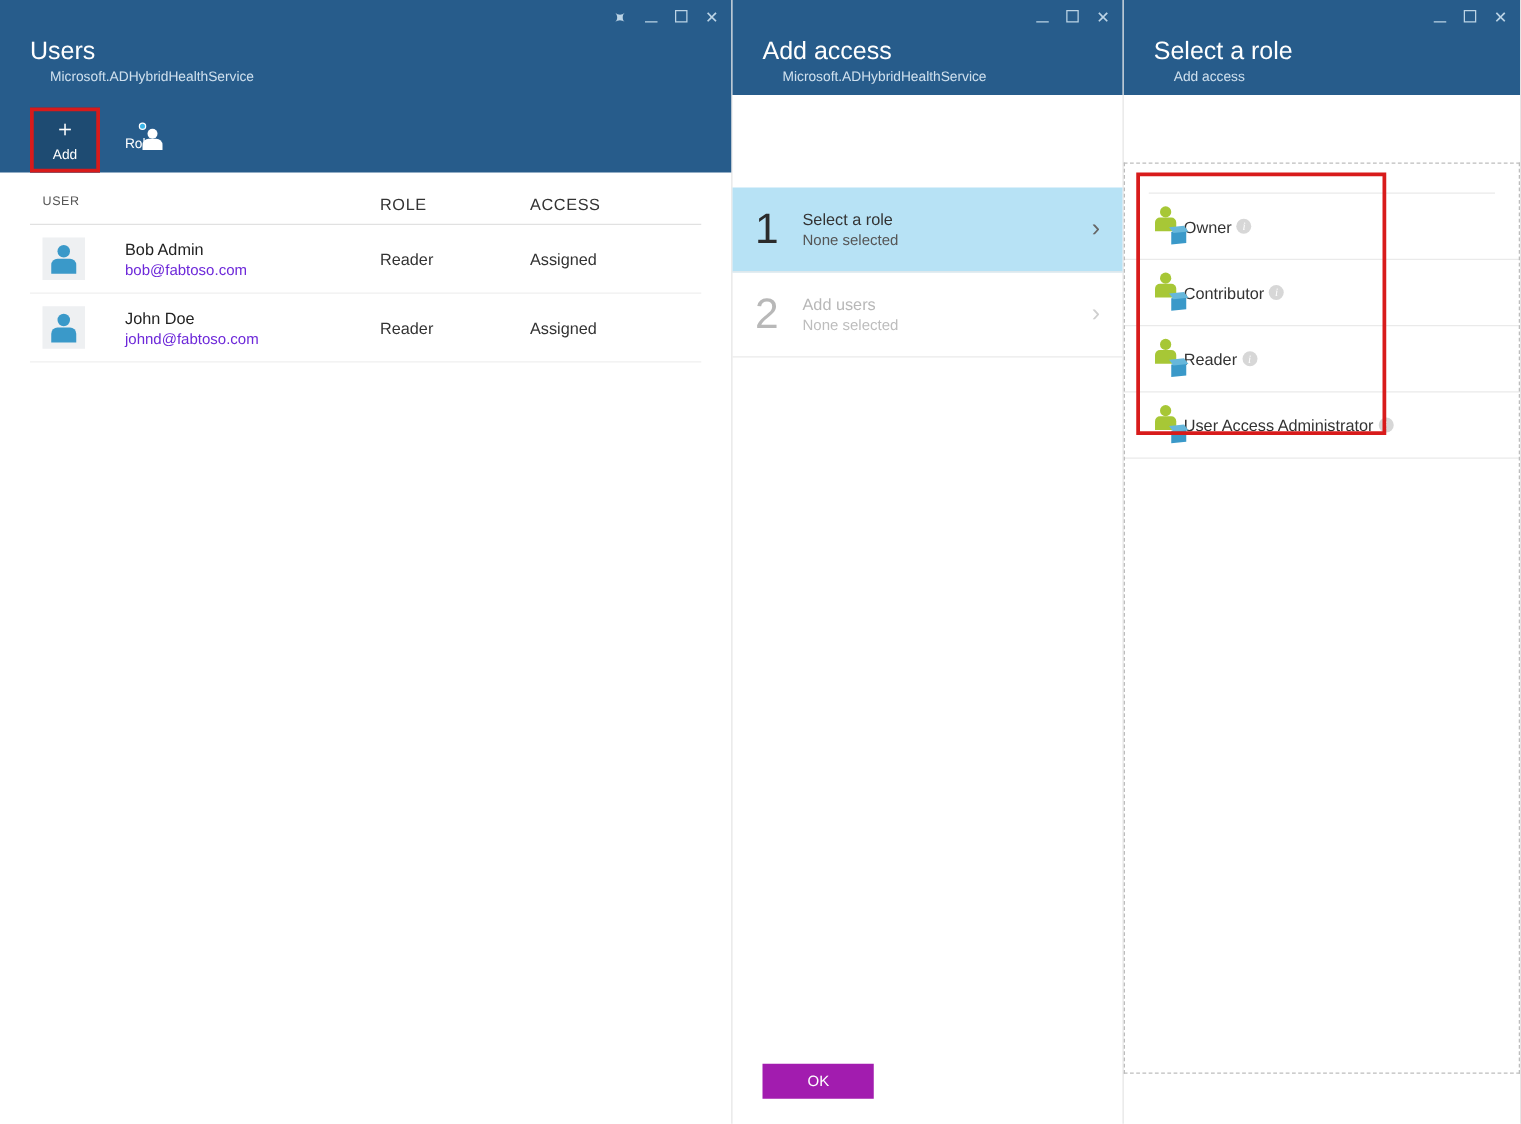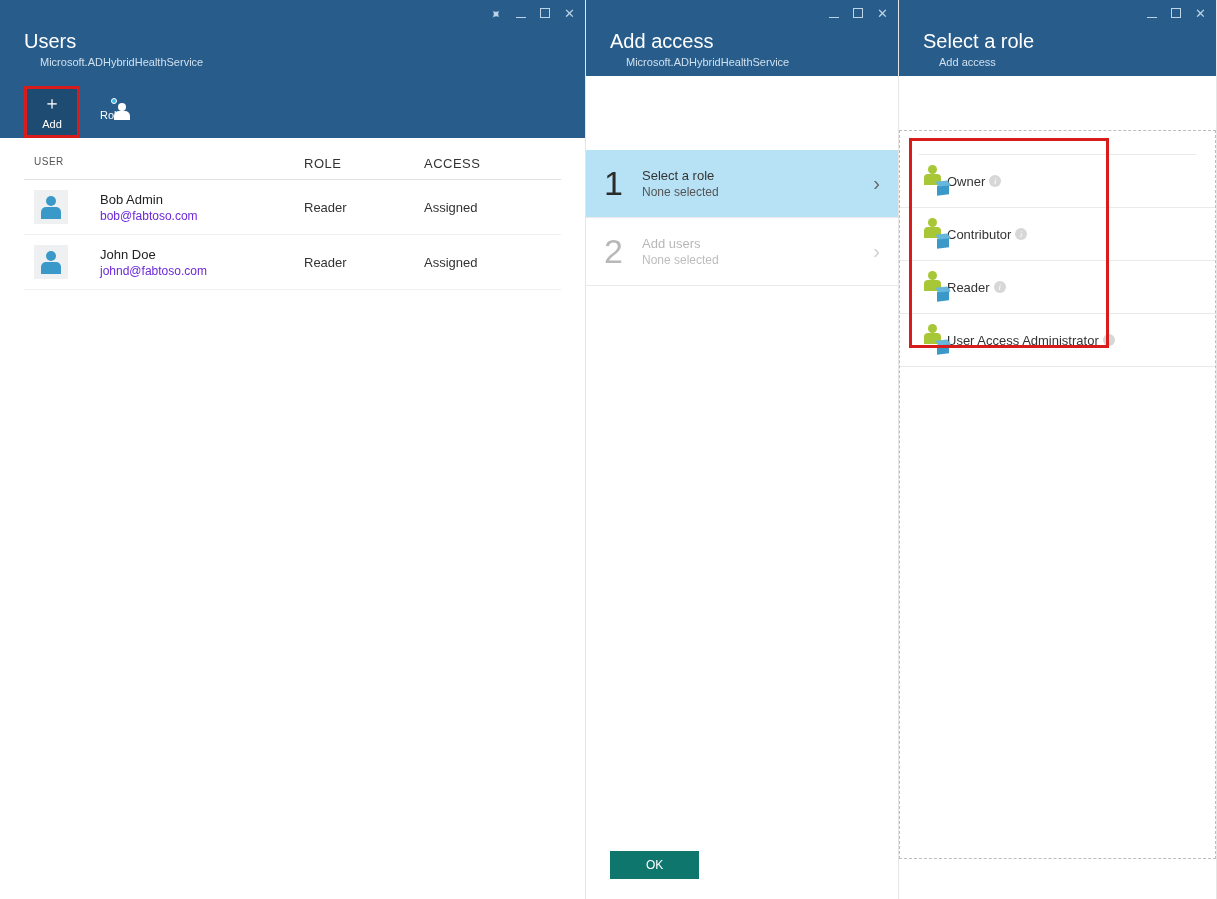--- a/index.html
+++ b/index.html
@@ -134,21 +134,21 @@
     font-size: 20px; color:#666;
   }
   .step.disabled .chev { color:#cfcfcf; }
 
   .ok-bar {
     position: absolute;
     bottom: 20px;
     left: 24px;
   }
   .ok-btn {
-    background: #0f766e;
+    background: #a21caf;
     color: #fff;
     border: none;
     padding: 7px 36px;
     font-size: 12px;
     cursor: pointer;
   }
 
   
   .role-list {
     padding: 18px 0 0 0;

